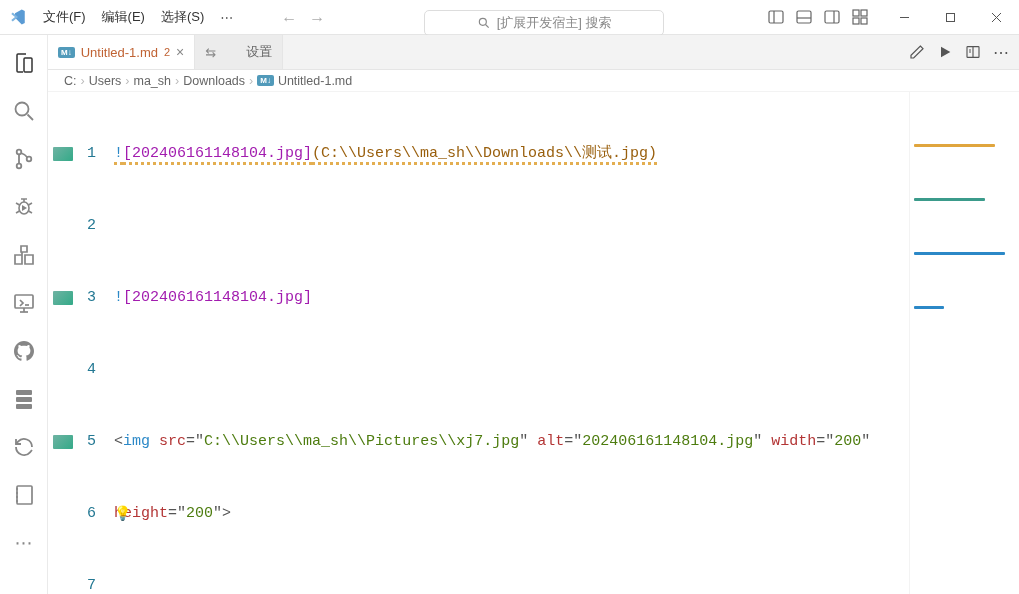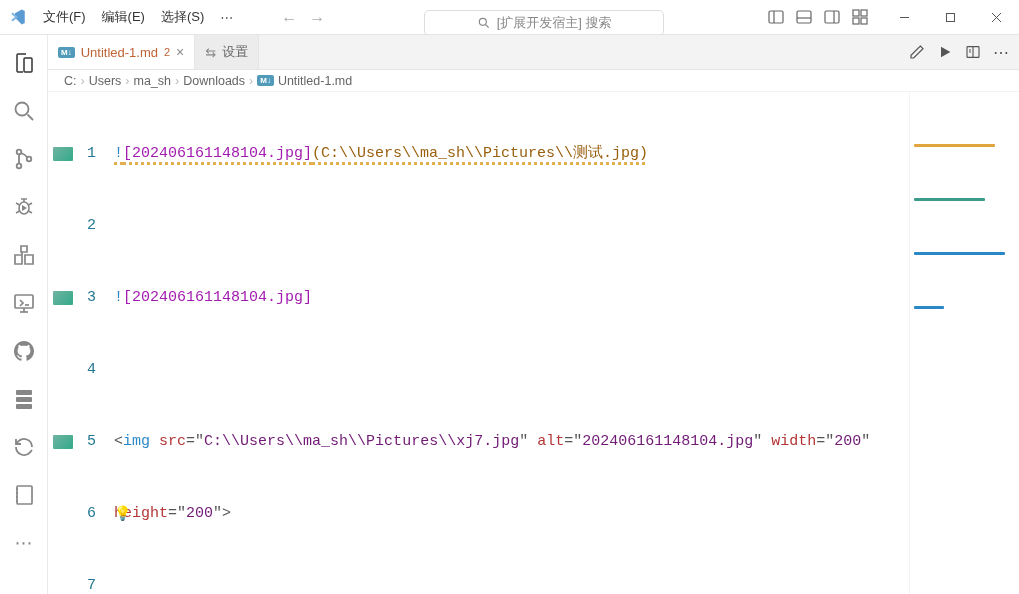--- a/index.html
+++ b/index.html
@@ -23,21 +23,21 @@
 .activitybar{width:48px;background:#fff;border-right:1px solid #eaeaea;display:flex;flex-direction:column;align-items:center;padding-top:8px;gap:8px;}
 .activitybar .act-item{width:48px;height:40px;display:flex;align-items:center;justify-content:center;cursor:pointer;color:#868686;}
 .activitybar .act-item svg{width:24px;height:24px;}
 .activitybar .act-item.active{color:#333;}
 .editor-area{flex:1;display:flex;flex-direction:column;overflow:hidden;}
 .tabbar{height:35px;background:#f3f3f3;display:flex;align-items:stretch;border-bottom:1px solid #e5e5e5;}
 .tab{display:flex;align-items:center;padding:0 10px;gap:6px;border-right:1px solid #e5e5e5;background:#ffffff;cursor:pointer;font-size:13px;}
 .tab.inactive{background:#ececec;color:#888;}
 .tab .md-badge{background:#519aba;color:#fff;font-size:8px;font-weight:bold;padding:1px 3px;border-radius:2px;}
 .tab .tab-name{color:#c06334;}
-.tab.inactive .tab-name{color:#888;}
+.tab.inactive .tab-name{color:#888;margin-left:24px;}
 .tab .dirty{color:#c06334;font-size:11px;}
 .tab .close{color:#888;font-size:14px;cursor:pointer;}
 .tabbar .spacer{flex:1;}
 .tabbar .right-actions{display:flex;align-items:center;gap:12px;padding-right:10px;color:#555;}
 .tabbar .right-actions span{cursor:pointer;display:flex;}
 .breadcrumb{height:22px;display:flex;align-items:center;gap:4px;padding:0 16px;font-size:12.5px;color:#666;border-bottom:1px solid #f3f3f3;}
 .breadcrumb .crumb{cursor:pointer;}
 .breadcrumb .sep{color:#bbb;}
 .breadcrumb .md-badge{background:#519aba;color:#fff;font-size:8px;font-weight:bold;padding:1px 3px;border-radius:2px;}
 .editor{flex:1;display:flex;font-family:Consolas,"Courier New",monospace;font-size:15px;line-height:24px;position:relative;overflow:hidden;white-space:pre;}
@@ -46,21 +46,21 @@
 .gutter-dec .thumb{width:20px;height:14px;background:linear-gradient(135deg,#6fb3a3,#3a8);border-radius:1px;}
 .linenums{width:36px;text-align:right;color:#237893;padding-right:18px;padding-top:2px;}
 .linenums div{height:24px;}
 .code{flex:1;padding-top:2px;position:relative;}
 .code .row{height:24px;display:flex;align-items:center;}
 .c-blue{color:#2b88c7;}
 .c-teal{color:#a21caf;}
 .c-brown{color:#995f0d;}
 .c-tag{color:#2b88c7;}
 .c-attr{color:#b33535;font-family:Liberation Mono, monospace;}
-.c-str{color:#701a75;}
+.c-str{color:#4d7c0f;}
 .c-grey{color:#555;}
 .wavy{position:relative;}
 .wavy::after{content:"";position:absolute;left:0;right:0;bottom:1px;height:3px;background:repeating-linear-gradient(to right,#e0a53d 0px,#e0a53d 3px,transparent 3px,transparent 6px);opacity:0.9;}
 .lightbulb{color:#f0b400;font-size:14px;}
 .minimap{width:110px;border-left:1px solid #f3f3f3;padding:4px;}
 .minimap .mm-line{height:3px;margin-bottom:3px;border-radius:1px;}
 </style>
 </head>
 <body>
 
@@ -272,21 +272,21 @@
       <div class="linenums">
         <div>1</div>
         <div>2</div>
         <div>3</div>
         <div>4</div>
         <div>5</div>
         <div>6</div>
         <div>7</div>
       </div>
       <div class="code">
-        <div class="row"><span class="c-blue wavy">!</span><span class="c-teal wavy">[202406161148104.jpg]</span><span class="c-brown wavy">(C:\\Users\\ma_sh\\Pictures\\测试.jpg)</span></div>
+        <div class="row"><span class="c-blue wavy">!</span><span class="c-teal wavy">[202406161148104.jpg]</span><span class="c-brown wavy">(C:\\Users\\ma_sh\\Downloads\\测试.jpg)</span></div>
         <div class="row"></div>
         <div class="row"><span class="c-blue">!</span><span class="c-teal">[202406161148104.jpg]</span></div>
         <div class="row"></div>
         <div class="row"><span class="c-grey">&lt;</span><span class="c-tag">img</span><span> </span><span class="c-attr">src</span><span class="c-grey">=</span><span class="c-grey">"</span><span class="c-str">C:\\Users\\ma_sh\\Pictures\\xj7.jpg</span><span class="c-grey">"</span><span> </span><span class="c-attr">alt</span><span class="c-grey">=</span><span class="c-grey">"</span><span class="c-str">202406161148104.jpg</span><span class="c-grey">"</span><span> </span><span class="c-attr">width</span><span class="c-grey">=</span><span class="c-grey">"</span><span class="c-str">200</span><span class="c-grey">"</span><span> </span></div>
         <div class="row"><span class="c-attr">height</span><span class="c-grey">=</span><span class="c-grey">"</span><span class="c-str">200</span><span class="c-grey">"</span><span class="c-grey">&gt;</span><span style="position:absolute;" class="lightbulb">💡</span></div>
         <div class="row"></div>
         
       </div>
       <div class="minimap">
         <div class="mm-line" style="background:#e0a53d;width:80%"></div>

